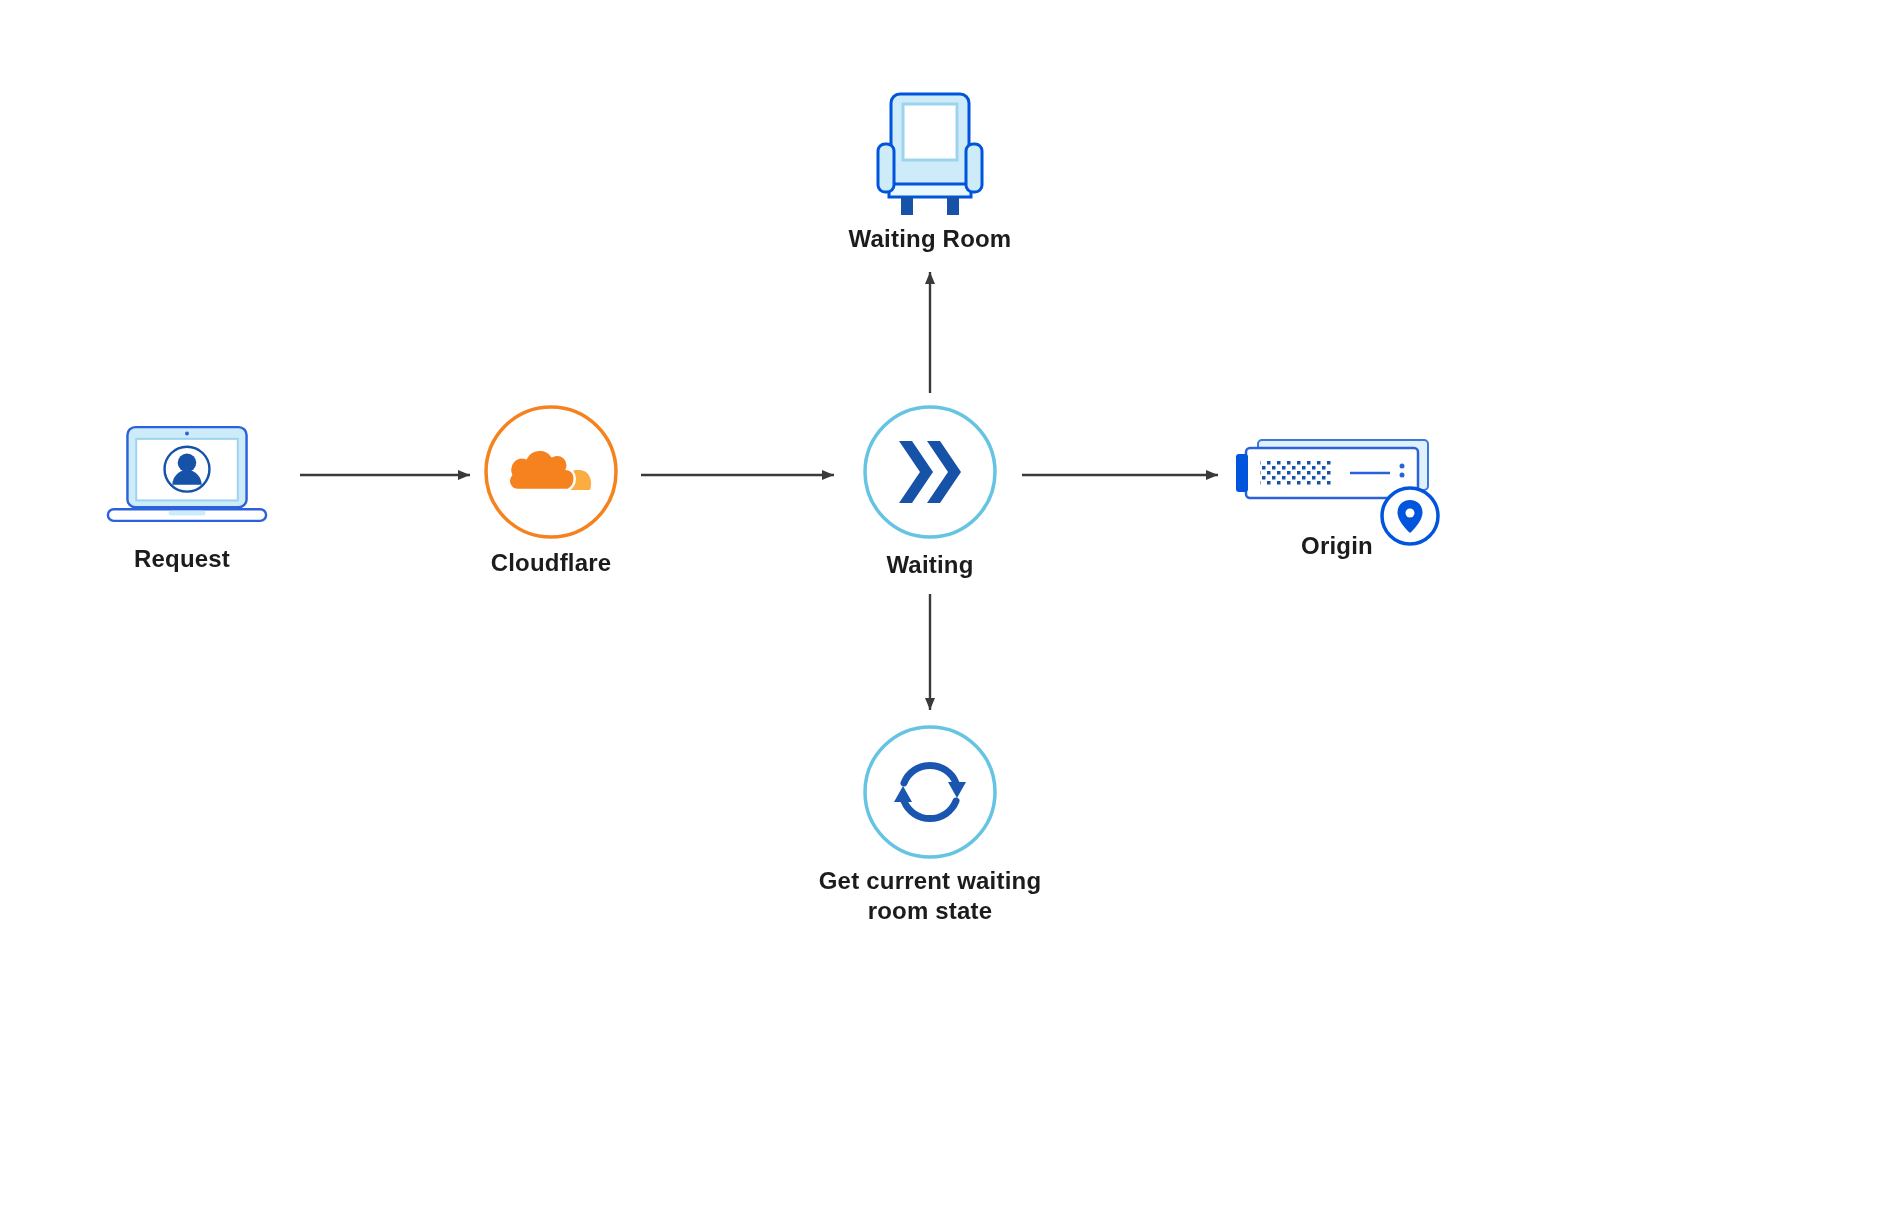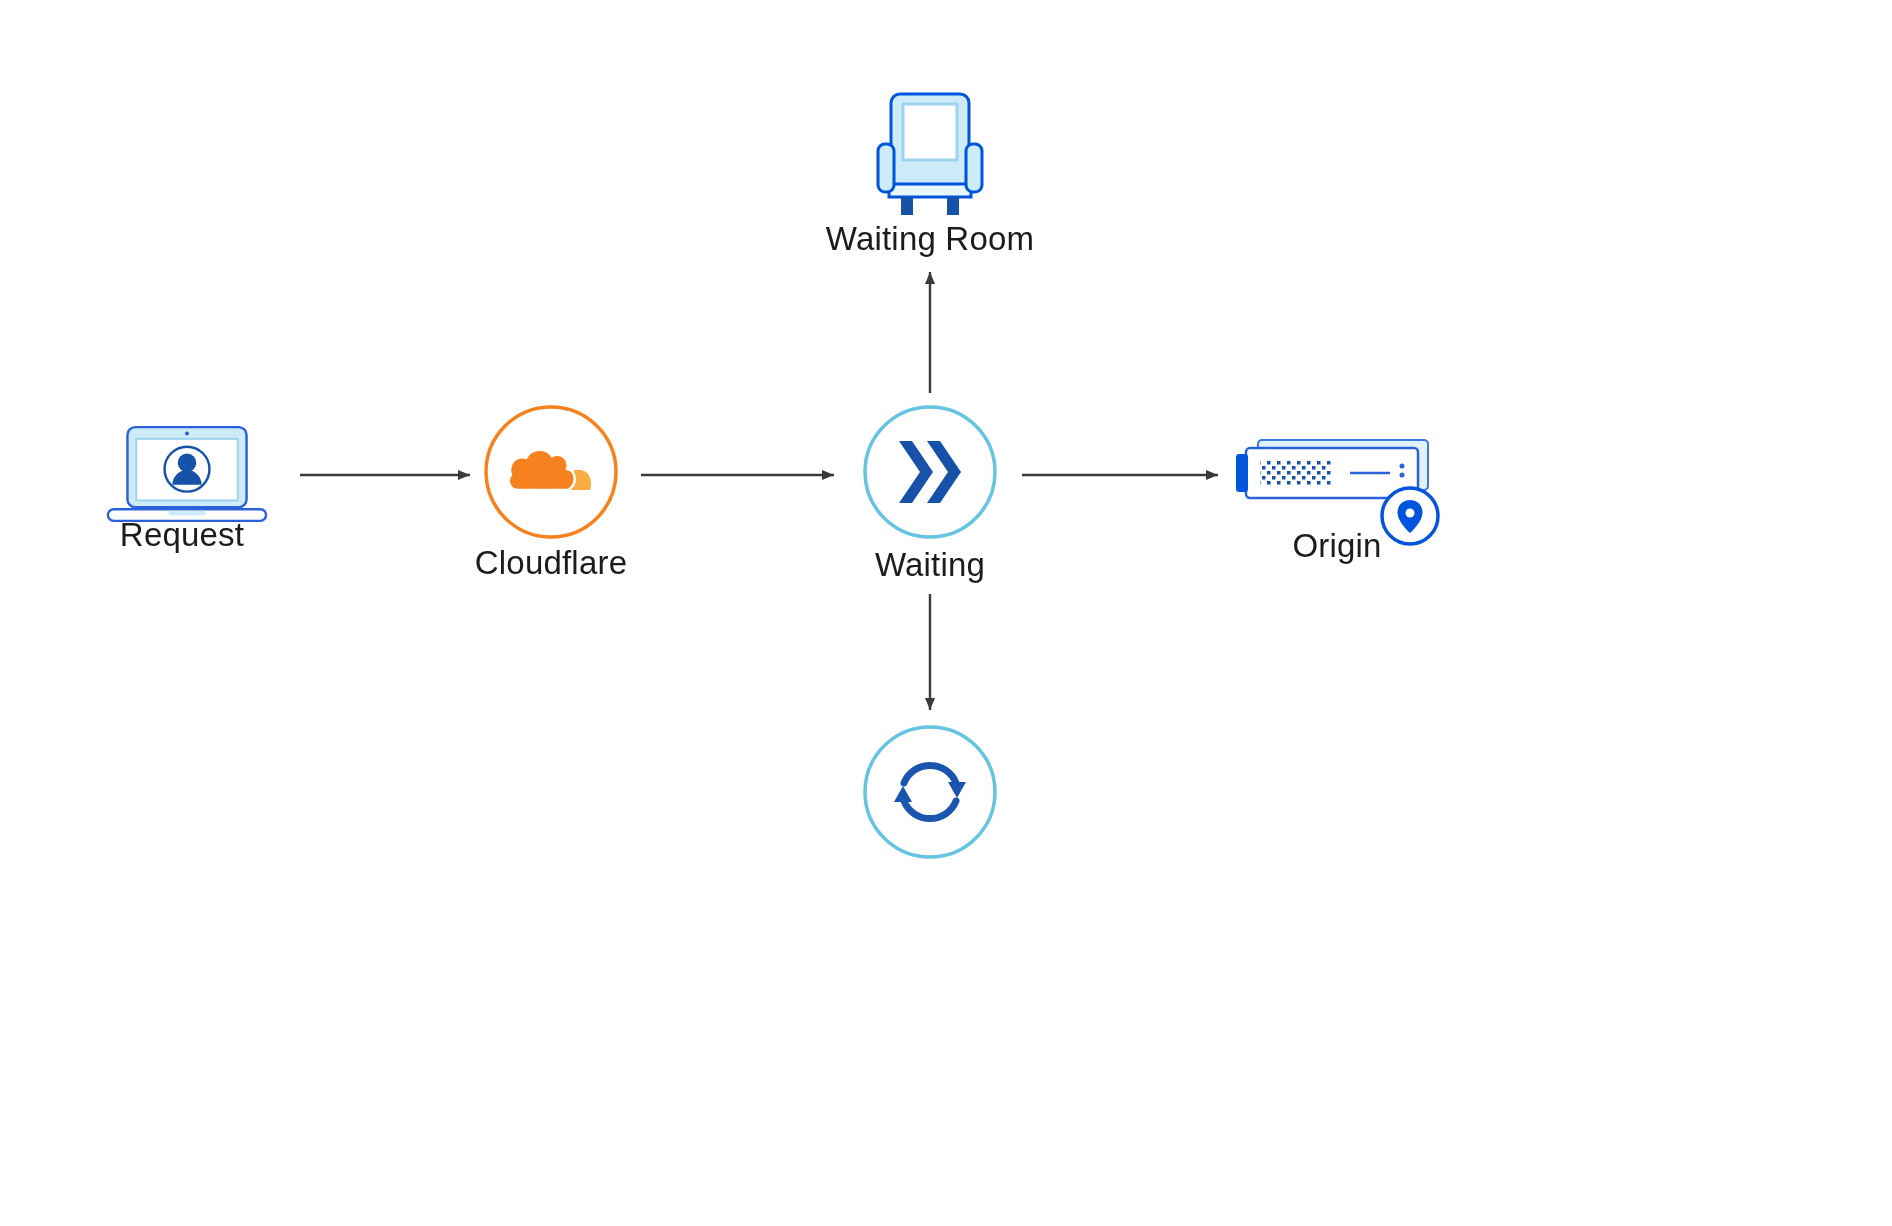--- a/index.html
+++ b/index.html
@@ -9,22 +9,22 @@
     width: 1892px;
     height: 1226px;
     background: var(--background, #ffffff);
     overflow: hidden;
   }
   .abs { position: absolute; }
   .edges-layer { position: absolute; left: 0; top: 0; width: 1892px; height: 1226px; pointer-events: none; }
   .node-label {
     position: absolute;
     text-align: center;
-    font-size: 33px;
-    font-weight: 400;
+    font-size: 24px;
+    font-weight: 700;
     line-height: 30px;
     color: var(--text, #1c1c1e);
     letter-spacing: 0.2px;
   }
 </style>
 </head>
 <body>
 
 <div class="canvas">
 
@@ -46,21 +46,21 @@
       <rect x="24" y="2" width="122" height="82" rx="8" fill="#CDEBF8" stroke="#2C62D9" stroke-width="2.5"></rect>
       <rect x="33" y="14" width="104" height="63" fill="#FFFFFF" stroke="#9CD4EF" stroke-width="2"></rect>
       <circle cx="85" cy="8.5" r="2" fill="#2C62D9"></circle>
       <circle cx="85" cy="45" r="23" fill="#FFFFFF" stroke="#1652A8" stroke-width="2.5"></circle>
       <circle cx="85" cy="38.5" r="9.5" fill="#1652A8"></circle>
       <path d="M70 61 a15 15 0 0 1 30 0 Z" fill="#1652A8"></path>
       <rect x="4" y="86" width="162" height="12" rx="6" fill="#FFFFFF" stroke="#2C62D9" stroke-width="2.5"></rect>
       <rect x="66" y="87.5" width="38" height="5" rx="2.5" fill="#CDEBF8"></rect>
     </svg>
   </div>
-  <div class="node-label" style="left:82px; top:520px; width:200px;">Request</div>
+  <div class="node-label" style="left:82px; top:544px; width:200px;">Request</div>
 
   <div class="abs" style="left:481px; top:402px;">
     <svg width="140" height="140" viewBox="0 0 140 140" xmlns="http://www.w3.org/2000/svg">
       <circle cx="70" cy="70" r="65" fill="#FFFFFF" stroke="#F6821F" stroke-width="3.5"></circle>
       <g transform="translate(25, 42)">
         <path d="M60 46 C56 34, 64 25, 72 26 C81 25, 88 34, 84 46 Z" fill="#FBAD41"></path>
         <path d="M12 46 C4 46, 0 37, 5 31 C1 20, 10 11, 20 14 C25 4, 40 3, 46 12 C56 8, 64 16, 61 25 C70 26, 72 40, 62 46 Z" fill="#F6821F" stroke="#FFFFFF" stroke-width="2.5"></path>
       </g>
     </svg>
   </div>
@@ -114,14 +114,15 @@
 
   <div class="abs" style="left:860px; top:722px;">
     <svg width="140" height="140" viewBox="0 0 140 140" xmlns="http://www.w3.org/2000/svg">
       <circle cx="70" cy="70" r="65" fill="#FFFFFF" stroke="#66C4E3" stroke-width="3.5"></circle>
       <path d="M44 61 A28 28 0 0 1 96 61" fill="none" stroke="#1A56B0" stroke-width="7" stroke-linecap="round"></path>
       <path d="M96 79 A28 28 0 0 1 44 79" fill="none" stroke="#1A56B0" stroke-width="7" stroke-linecap="round"></path>
       <polygon points="88,60 106,60 97,76" fill="#1A56B0"></polygon>
       <polygon points="34,80 52,80 43,64" fill="#1A56B0"></polygon>
     </svg>
   </div>
+  <div class="node-label" style="left:790px; top:866px; width:280px;">Get current waiting room state</div>
 
 </div>
 
 </body></html>

